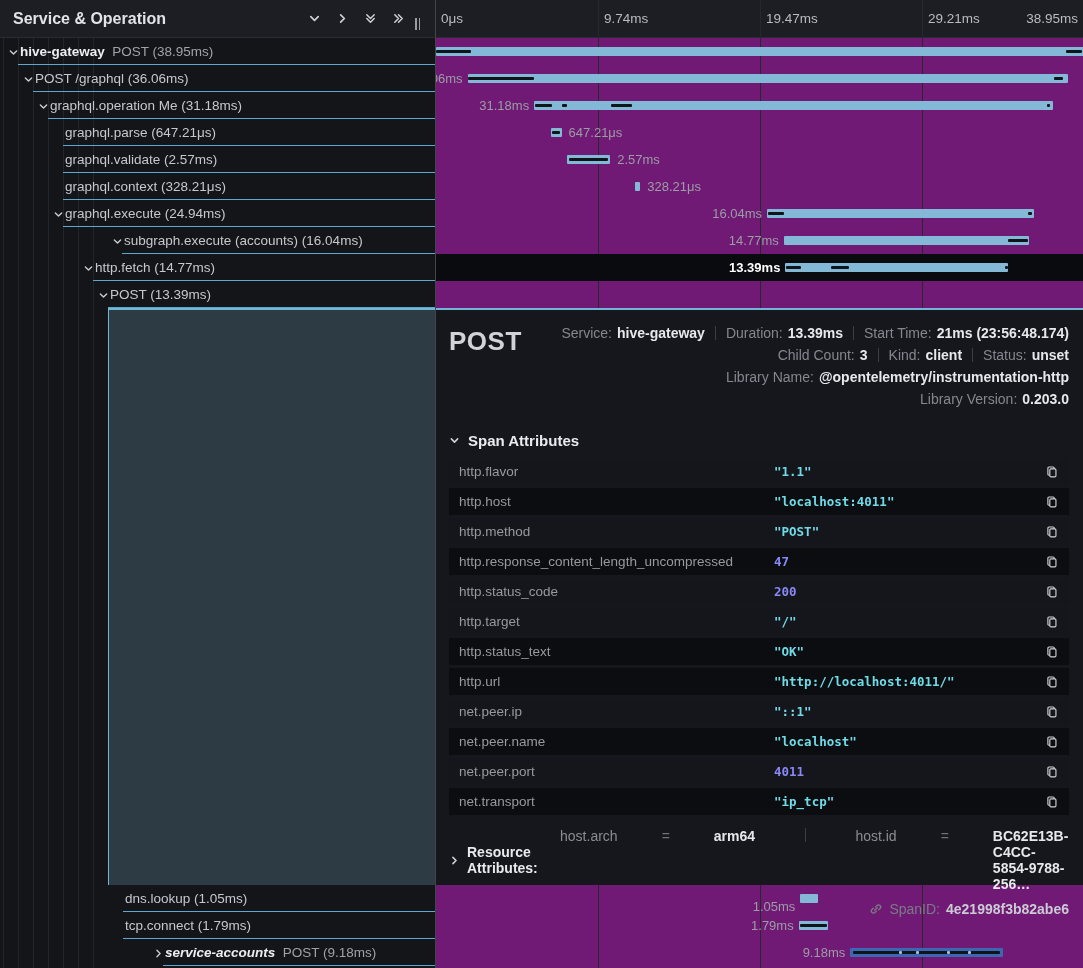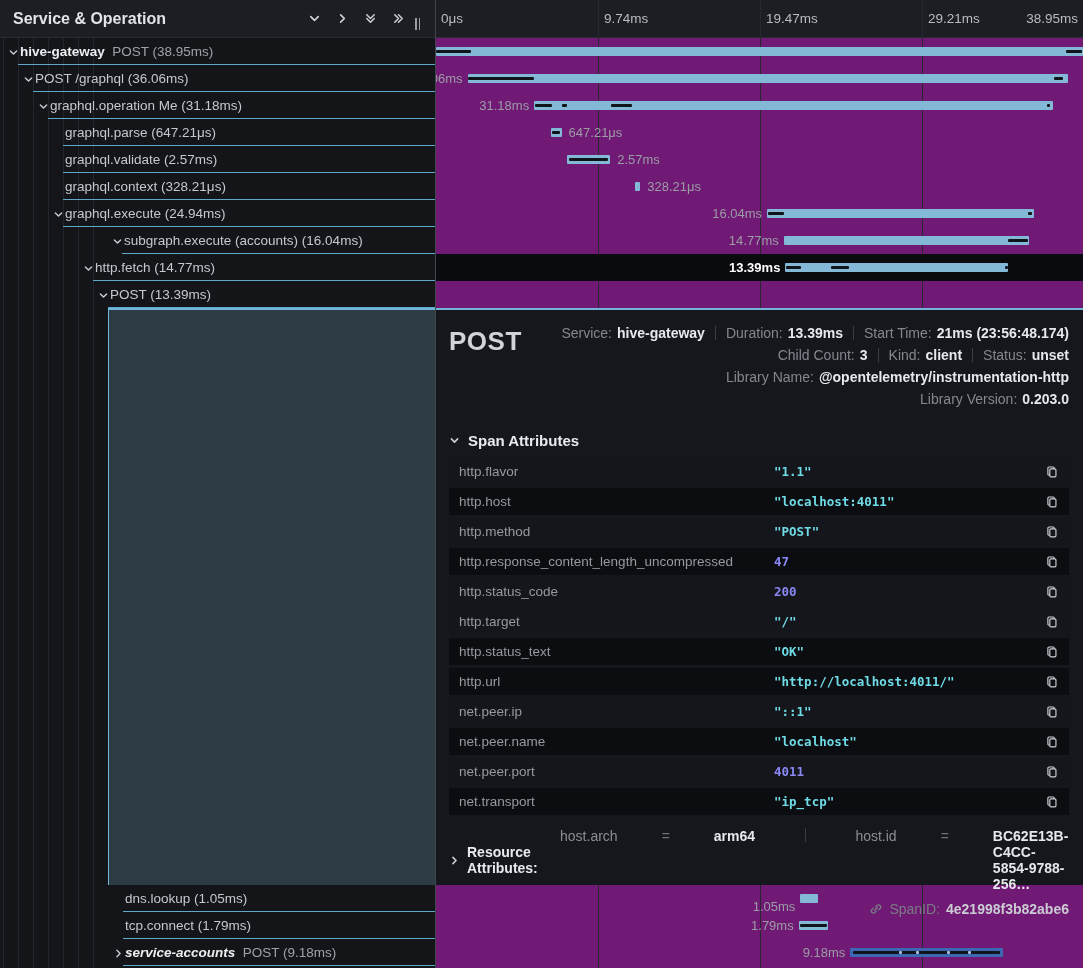--- a/index.html
+++ b/index.html
@@ -149,21 +149,21 @@
                 <path d="M3 5l4 4 4-4" fill="none" stroke="currentColor" stroke-width="1.8" stroke-linecap="round" stroke-linejoin="round"></path>
               </svg></span><span class="tname">http.fetch (14.77ms)</span></div>
           <div class="trow" style="padding-left: 96px; --u: 108px;"><span class="chev"><svg width="11" height="11" viewBox="0 0 14 14">
                 <path d="M3 5l4 4 4-4" fill="none" stroke="currentColor" stroke-width="1.8" stroke-linecap="round" stroke-linejoin="round"></path>
               </svg></span><span class="tname">POST (13.39ms)</span></div>
         </div>
       <div class="detail-left"></div>
       <div class="rows-bottom" id="treeBottom">
           <div class="trow" style="padding-left: 111px; --u: 123px;"><span class="chev"></span><span class="tname">dns.lookup (1.05ms)</span></div>
           <div class="trow" style="padding-left: 111px; --u: 123px;"><span class="chev"></span><span class="tname">tcp.connect (1.79ms)</span></div>
-          <div class="trow" style="padding-left: 111px; --u: 123px;"><span class="chev"><svg width="11" height="11" viewBox="0 0 14 14">
+          <div class="trow" style="padding-left: 111px; margin-left: 40px; --u: 123px;"><span class="chev"><svg width="11" height="11" viewBox="0 0 14 14">
                 <path d="M5 3l4 4-4 4" fill="none" stroke="currentColor" stroke-width="1.8" stroke-linecap="round" stroke-linejoin="round"></path>
               </svg></span><span class="tsvc ital">service-accounts</span>&nbsp; <span class="top-name">POST (9.18ms)</span></div>
         </div>
     <div class="guide" style="left: 3px;"></div>
         <div class="guide" style="left: 18px;"></div>
         <div class="guide" style="left: 33px;"></div>
         <div class="guide" style="left: 48px;"></div>
         <div class="guide" style="left: 63px;"></div>
         <div class="guide" style="left: 78px;"></div>
         <div class="guide" style="left: 93px;"></div>

